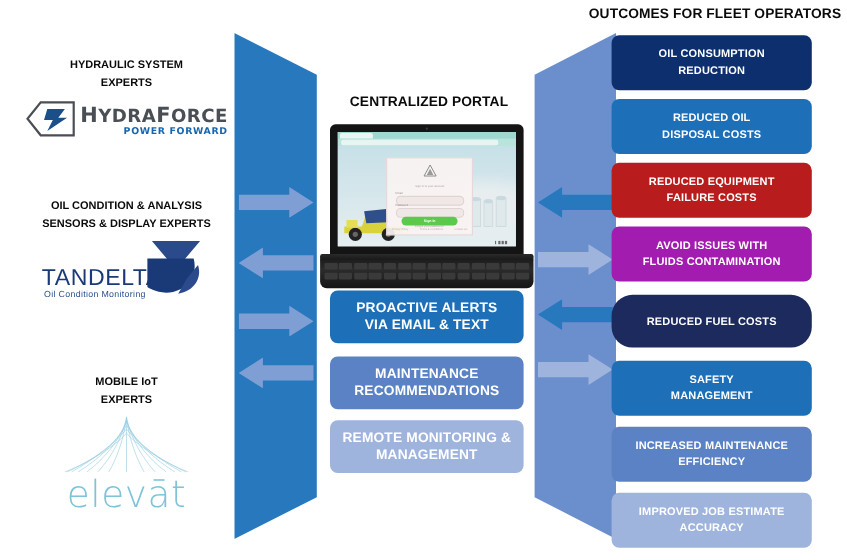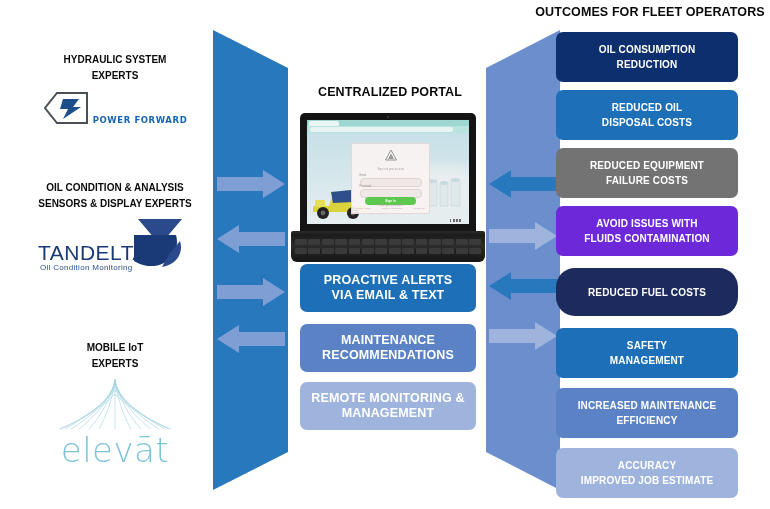--- a/index.html
+++ b/index.html
@@ -239,20 +239,23 @@
   </div>
   <div class="logo-wrap">
     <div class="hf">
       <div class="hf-mark">
         <svg width="46" height="34" viewBox="0 0 46 34">
           <path d="M14 2 L44 2 L44 32 L14 32 L2 17 Z" fill="none" stroke="#4a4f55" stroke-width="2"></path>
           <path d="M20 8 L36 8 L30 16 L38 16 L20 28 L25 18 L17 18 Z" fill="#1a4f8a"></path>
         </svg>
       </div>
       <div class="hf-text">
+        <div class="hf-name">
+          <span class="big">H</span>YDRA<span class="big">F</span>ORCE
+        </div>
         <div class="hf-tag">POWER FORWARD</div>
       </div>
     </div>
   </div>
 </div>
 
 <div class="partner" style="top:180px;">
   <div class="ptitle">
     <div>OIL CONDITION &amp; ANALYSIS</div>
     <div>SENSORS &amp; DISPLAY EXPERTS</div>
@@ -482,27 +485,27 @@
     <div>OIL CONSUMPTION</div>
     <div>REDUCTION</div>
   </div>
 </div>
 <div class="box" style="left:556px; top:90px; width:182px; height:50px; background:#1d6fb8;">
   <div>
     <div>REDUCED OIL</div>
     <div>DISPOSAL COSTS</div>
   </div>
 </div>
-<div class="box" style="left:556px; top:148px; width:182px; height:50px; background:#737373;">
+<div class="box" style="left:556px; top:148px; width:182px; height:50px; background:#b91c1c;">
   <div>
     <div>REDUCED EQUIPMENT</div>
     <div>FAILURE COSTS</div>
   </div>
 </div>
-<div class="box" style="left:556px; top:206px; width:182px; height:50px; background:#6d28d9;">
+<div class="box" style="left:556px; top:206px; width:182px; height:50px; background:#a21caf;">
   <div>
     <div>AVOID ISSUES WITH</div>
     <div>FLUIDS CONTAMINATION</div>
   </div>
 </div>
 <div class="box" style="left:556px; top:268px; width:182px; height:48px; background:#1c2a5e;border-radius:19px;">
   <div>
     <div>REDUCED FUEL COSTS</div>
   </div>
 </div>
@@ -513,16 +516,16 @@
   </div>
 </div>
 <div class="box" style="left:556px; top:388px; width:182px; height:50px; background:#5b82c4;align-items:center;">
   <div>
     <div>INCREASED MAINTENANCE</div>
     <div>EFFICIENCY</div>
   </div>
 </div>
 <div class="box" style="left:556px; top:448px; width:182px; height:50px; background:#9fb4dd;">
   <div>
+    <div>IMPROVED JOB ESTIMATE</div>
     <div>ACCURACY</div>
-    <div>IMPROVED JOB ESTIMATE</div>
   </div>
 </div>
 
 </body></html>

